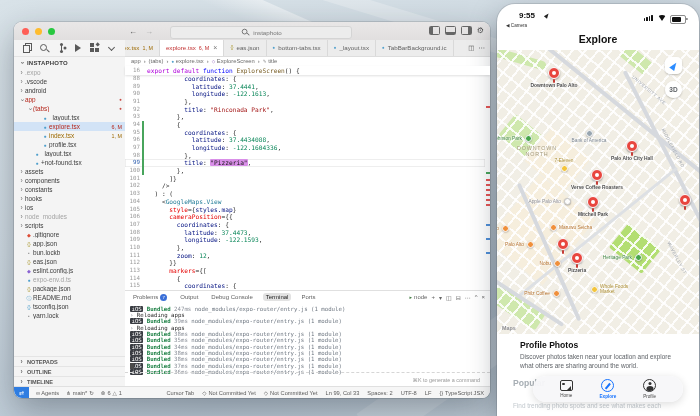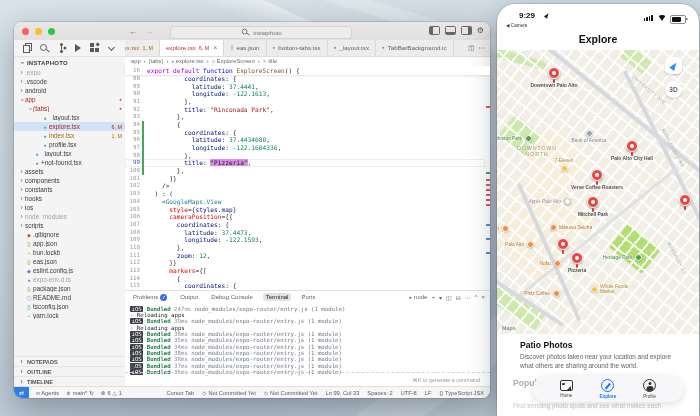--- a/index.html
+++ b/index.html
@@ -690,21 +690,21 @@
           </span>
           <span class="sitem">
             <span class="sic">{}</span>
             <span>TypeScript JSX</span>
           </span>
         </span>
     </div>
   </div>
 
   <div class="phone">
-    <span class="ptime">9:29</span>
+    <span class="ptime">9:55</span>
     <span class="loc-arrow"></span>
     <span class="backapp">◀ Camera</span>
     <span class="sig">
         <i></i>
         <i></i>
         <i></i>
         <i></i>
       </span>
     <span class="wifi"></span>
     <span class="batt"></span>
@@ -807,21 +807,21 @@
           <span class="pinstem"></span>
         </div>
         <div class="pin" style="left: 80px; top: 208px;">
           <span class="pinhead"></span>
           <span class="pinstem"></span>
           <span class="pinlab">Pizzeria</span>
         </div>
       </div>
 
     <div class="psection">
-      <div class="ntitle">Patio Photos</div>
+      <div class="ntitle">Profile Photos</div>
       <div class="ndesc">Discover photos taken near your location and explore what others are sharing around the world.</div>
       <div class="ptitle2">Popular</div>
       <div class="pdesc2">Find trending photo spots and see what makes each</div>
     </div>
 
     <div class="ptabbar">
         <div class="pt">
           <span class="pticon gallery-icon"></span>
           <span class="ptlab">Home</span>
         </div>

